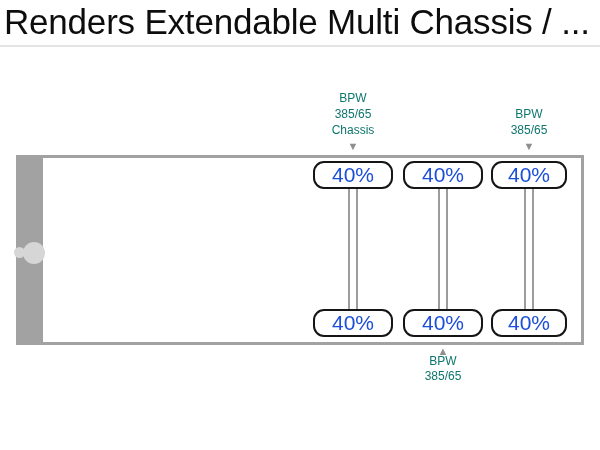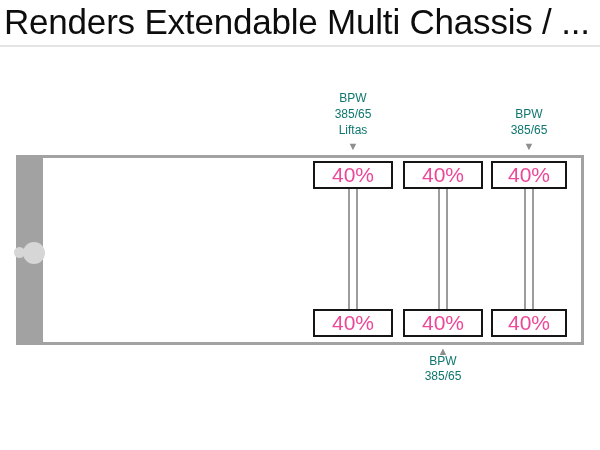--- a/index.html
+++ b/index.html
@@ -103,41 +103,41 @@
   }
   .shaft-l { left: calc(50% - 5px); }
   .shaft-r { left: calc(50% + 3px); }
 
   .tire {
     position: absolute;
     left: 0;
     width: 100%; height: 28px;
     box-sizing: border-box;
     border: 2px solid #151515;
-    border-radius: 0;
+    border-radius: 11px;
     background: #ffffff;
     display: flex; align-items: center; justify-content: center;
     font-size: 21px;
-    color: #ec4899;
+    color: #1d4ed8;
   }
   .tire-top { top: 0; }
   .tire-bottom { bottom: 0; }
 </style>
 </head>
 <body>
 
 <div class="stage">
 
   <div class="title">Renders Extendable Multi Chassis / ...</div>
   <div class="title-divider"></div>
 
   <div class="axle-label label-front">
     <div>BPW</div>
     <div>385/65</div>
-    <div>Liftas</div>
+    <div>Chassis</div>
   </div>
   <div class="pointer pointer-front">▼</div>
 
   <div class="axle-label label-rear">
     <div>BPW</div>
     <div>385/65</div>
   </div>
   <div class="pointer pointer-rear">▼</div>
 
   <div class="chassis">

